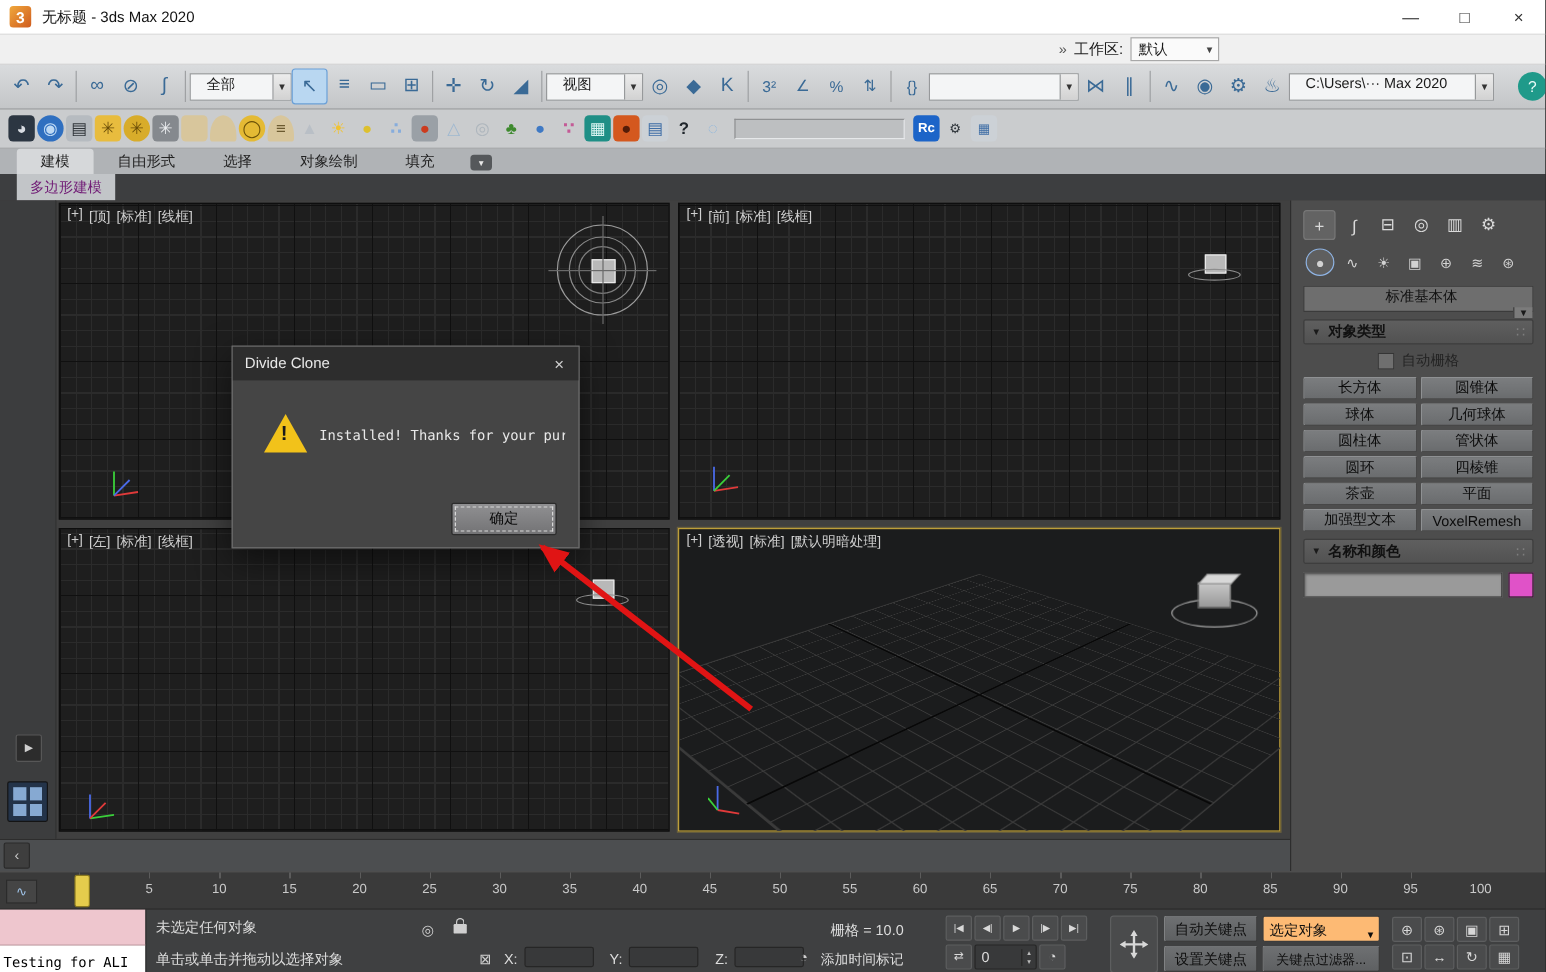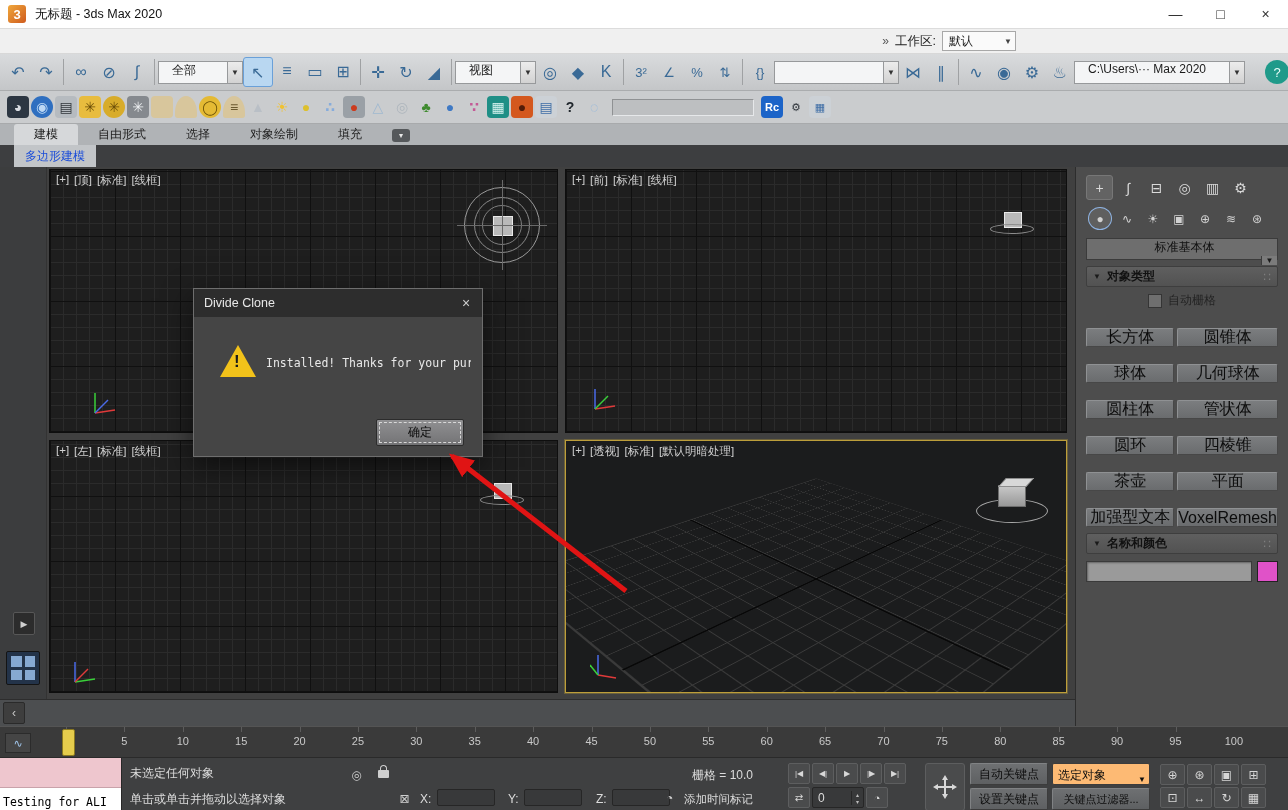--- a/index.html
+++ b/index.html
@@ -37,21 +37,21 @@
   .tb2-icon[data-shape="circle"]{border-radius:50%;}
   .tb2-icon[data-shape="dome"]{border-radius:50% 50% 12% 12%/75% 75% 12% 12%;}
   .rc-chip{font-size:11px;}
   .inset-bar{width:140px;height:15px;margin:0 6px;background:#bdbfc1;border:1px solid;border-color:#8f9193 #e6e8ea #e6e8ea #8f9193;flex:0 0 auto;}
   
   .ribbon-tabs{height:21px;background:#b0b3b6;display:flex;align-items:flex-end;padding-left:14px;font-size:12px;color:#222;}
   .ribbon-tab{padding:2px 20px;}
   .ribbon-tab[data-active="true"]{background:#d6d8da;border-radius:3px 3px 0 0;}
   .ribbon-collapse{margin:0 0 3px 10px;background:#55585b;color:#e8e8e8;border-radius:3px;font-size:8px;padding:2px 7px;}
   .ribbon-sub{height:22px;background:#3d3e40;display:flex;align-items:center;}
-  .subtab{margin-left:14px;height:100%;display:flex;align-items:center;padding:0 11px;background:#c2c5c8;color:#1d4ed8;font-size:12px;}
+  .subtab{margin-left:14px;height:100%;display:flex;align-items:center;padding:0 11px;background:#c2c5c8;color:#701a75;font-size:12px;}
   
   .mid{display:flex;height:559px;}
   .left-col{width:1075px;display:flex;flex-direction:column;}
   .vp-row{height:532px;display:flex;}
   .strip{width:46px;background:#3c3d3e;position:relative;border-right:1px solid #333;}
   .strip-arrow{position:absolute;left:13px;bottom:64px;width:20px;height:21px;background:#2c2c2c;border:1px solid #575757;
     color:#cfcfcf;font-size:9px;display:flex;align-items:center;justify-content:center;border-radius:2px;}
   .strip-grid{position:absolute;left:6px;bottom:14px;width:34px;height:34px;background:#233349;border:1px solid #141414;
     display:grid;grid-template-columns:1fr 1fr;grid-template-rows:1fr 1fr;gap:3px;padding:4px;box-sizing:border-box;border-radius:2px;}
   .strip-grid span{background:#86a9d2;}
@@ -92,22 +92,22 @@
     color:#101010;padding-left:5px;flex-direction:column;}
   .cp-combo .arr{margin-left:auto;width:15px;height:100%;display:flex;align-items:center;justify-content:center;
     font-size:8px;color:#1a1a1a;border-left:1px solid #3b3b3b;background:#7b7b7b;}
   .rollout{margin:6px 10px 0;height:19px;display:flex;align-items:center;background:linear-gradient(#5f5f5f,#525252);
     border:1px solid #3e3e3e;border-radius:2px;padding:0 6px;color:#111;font-weight:bold;}
   .rollout .tri{font-size:8px;margin-right:6px;color:#1a1a1a;}
   .rollout .grip{margin-left:auto;color:#7e7e7e;font-weight:normal;}
   .autogrid{display:flex;align-items:center;justify-content:center;gap:6px;margin-top:5px;color:#242424;}
   .checkbox{width:12px;height:12px;background:#6f6f6f;border:1px solid #353535;}
   .cp-btns{margin:5px 10px 0;display:grid;grid-template-columns:1fr 1fr;gap:3px;}
-  .cp-btn{height:19px;display:flex;align-items:center;justify-content:center;color:#0c0c0c;font-size:16px;border-radius:2px;
-    background:linear-gradient(#7b7d7f,#6a6c6e);border:1px solid;border-color:#8f9193 #474747 #474747 #8f9193;box-sizing:border-box;margin-top:14px;}
+  .cp-btn{height:19px;display:flex;align-items:center;justify-content:center;color:#0c0c0c;font-size:12px;border-radius:2px;
+    background:linear-gradient(#7b7d7f,#6a6c6e);border:1px solid;border-color:#8f9193 #474747 #474747 #8f9193;box-sizing:border-box;}
   .nc-row{margin:7px 10px 0;display:flex;gap:5px;align-items:center;}
   .name-field{flex:1;height:19px;background:#9a9a9a;border:1px solid #3a3a3a;box-shadow:inset 1px 1px 2px rgba(0,0,0,.35);}
   .swatch{width:19px;height:19px;border:1px solid #222;}
   
   .timeline{height:27px;background:#4c4e50;border-top:1px solid #2d2d2d;display:flex;align-items:center;padding:0 3px;box-sizing:border-box;}
   .tl-btn{width:20px;height:20px;background:#3e3e3e;border:1px solid #2a2a2a;color:#c8c8c8;display:flex;align-items:center;justify-content:center;font-size:12px;border-radius:2px;flex:0 0 auto;}
   .tl-track{flex:1;height:20px;margin:0 3px;background:#414345;border:1px solid #2d2d2d;position:relative;}
   .tl-knob{position:absolute;left:32px;top:1px;width:96px;height:16px;background:linear-gradient(#898b8e,#6f7174);
     border:1px solid #3a3a3a;border-radius:2px;color:#0e0e0e;font-size:11.5px;display:flex;align-items:center;justify-content:center;}
   .tl-next{position:absolute;left:132px;top:1px;width:18px;height:16px;background:#5a5c5e;border:1px solid #3a3a3a;

